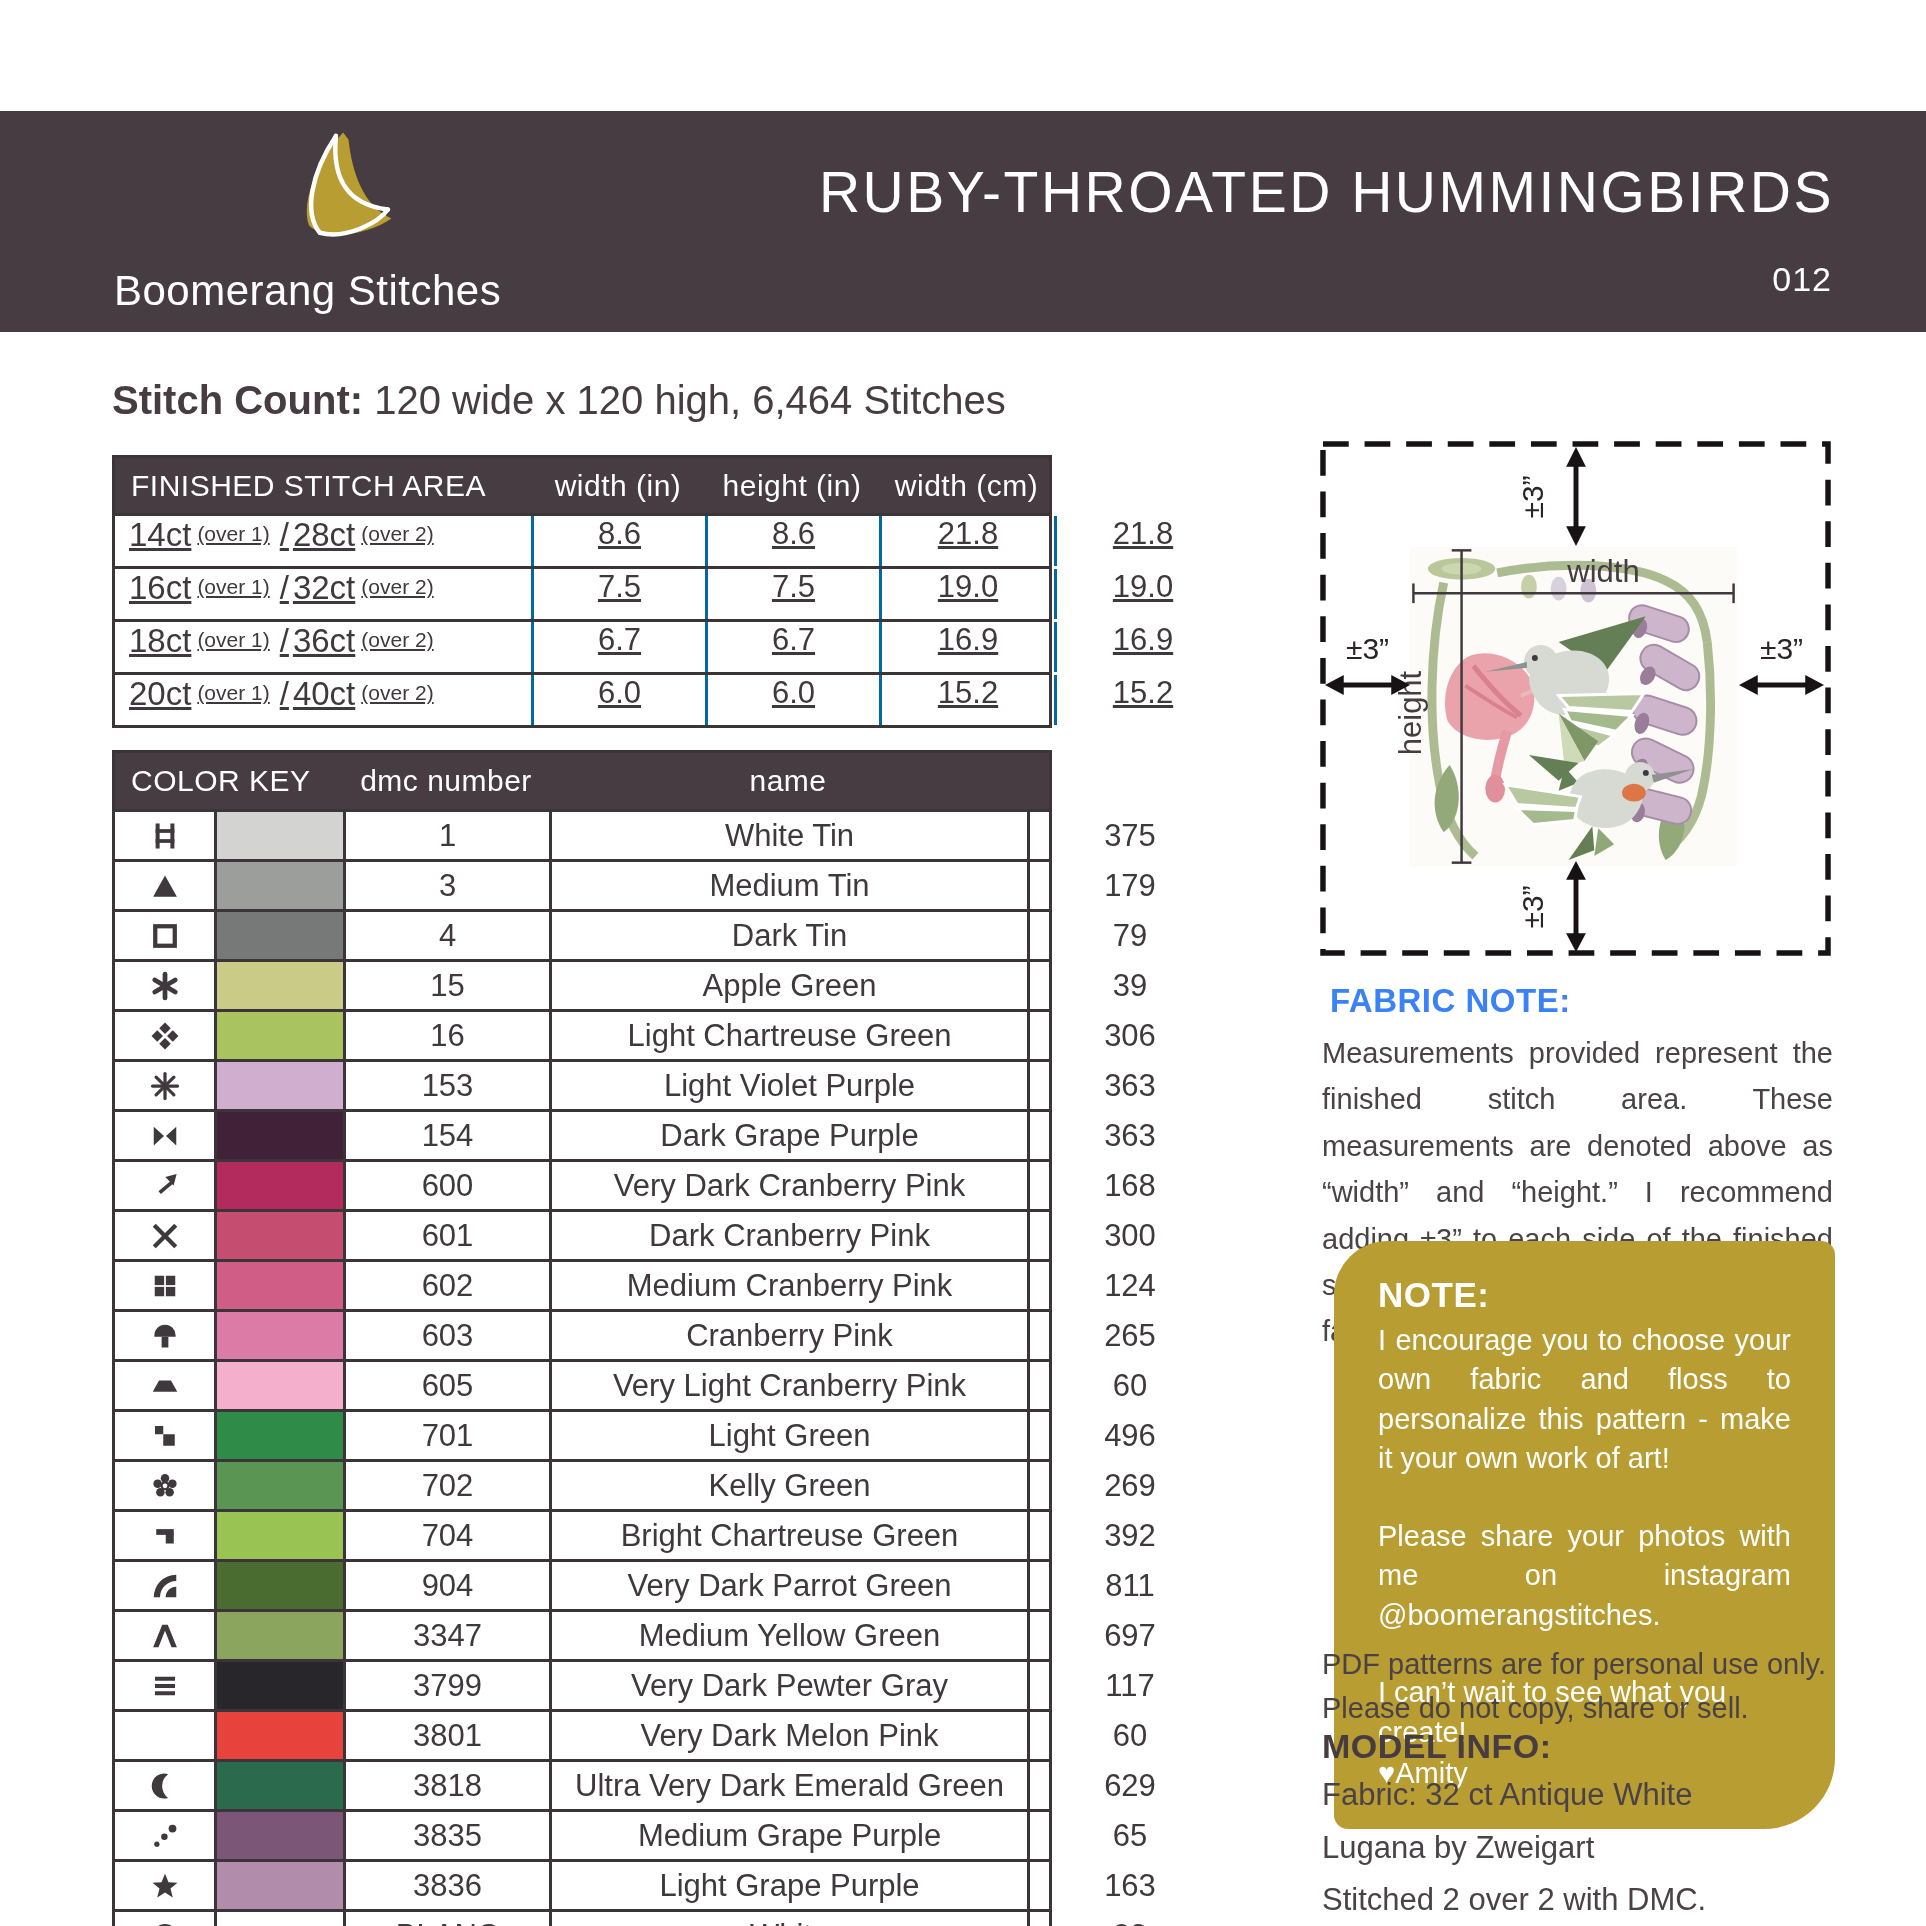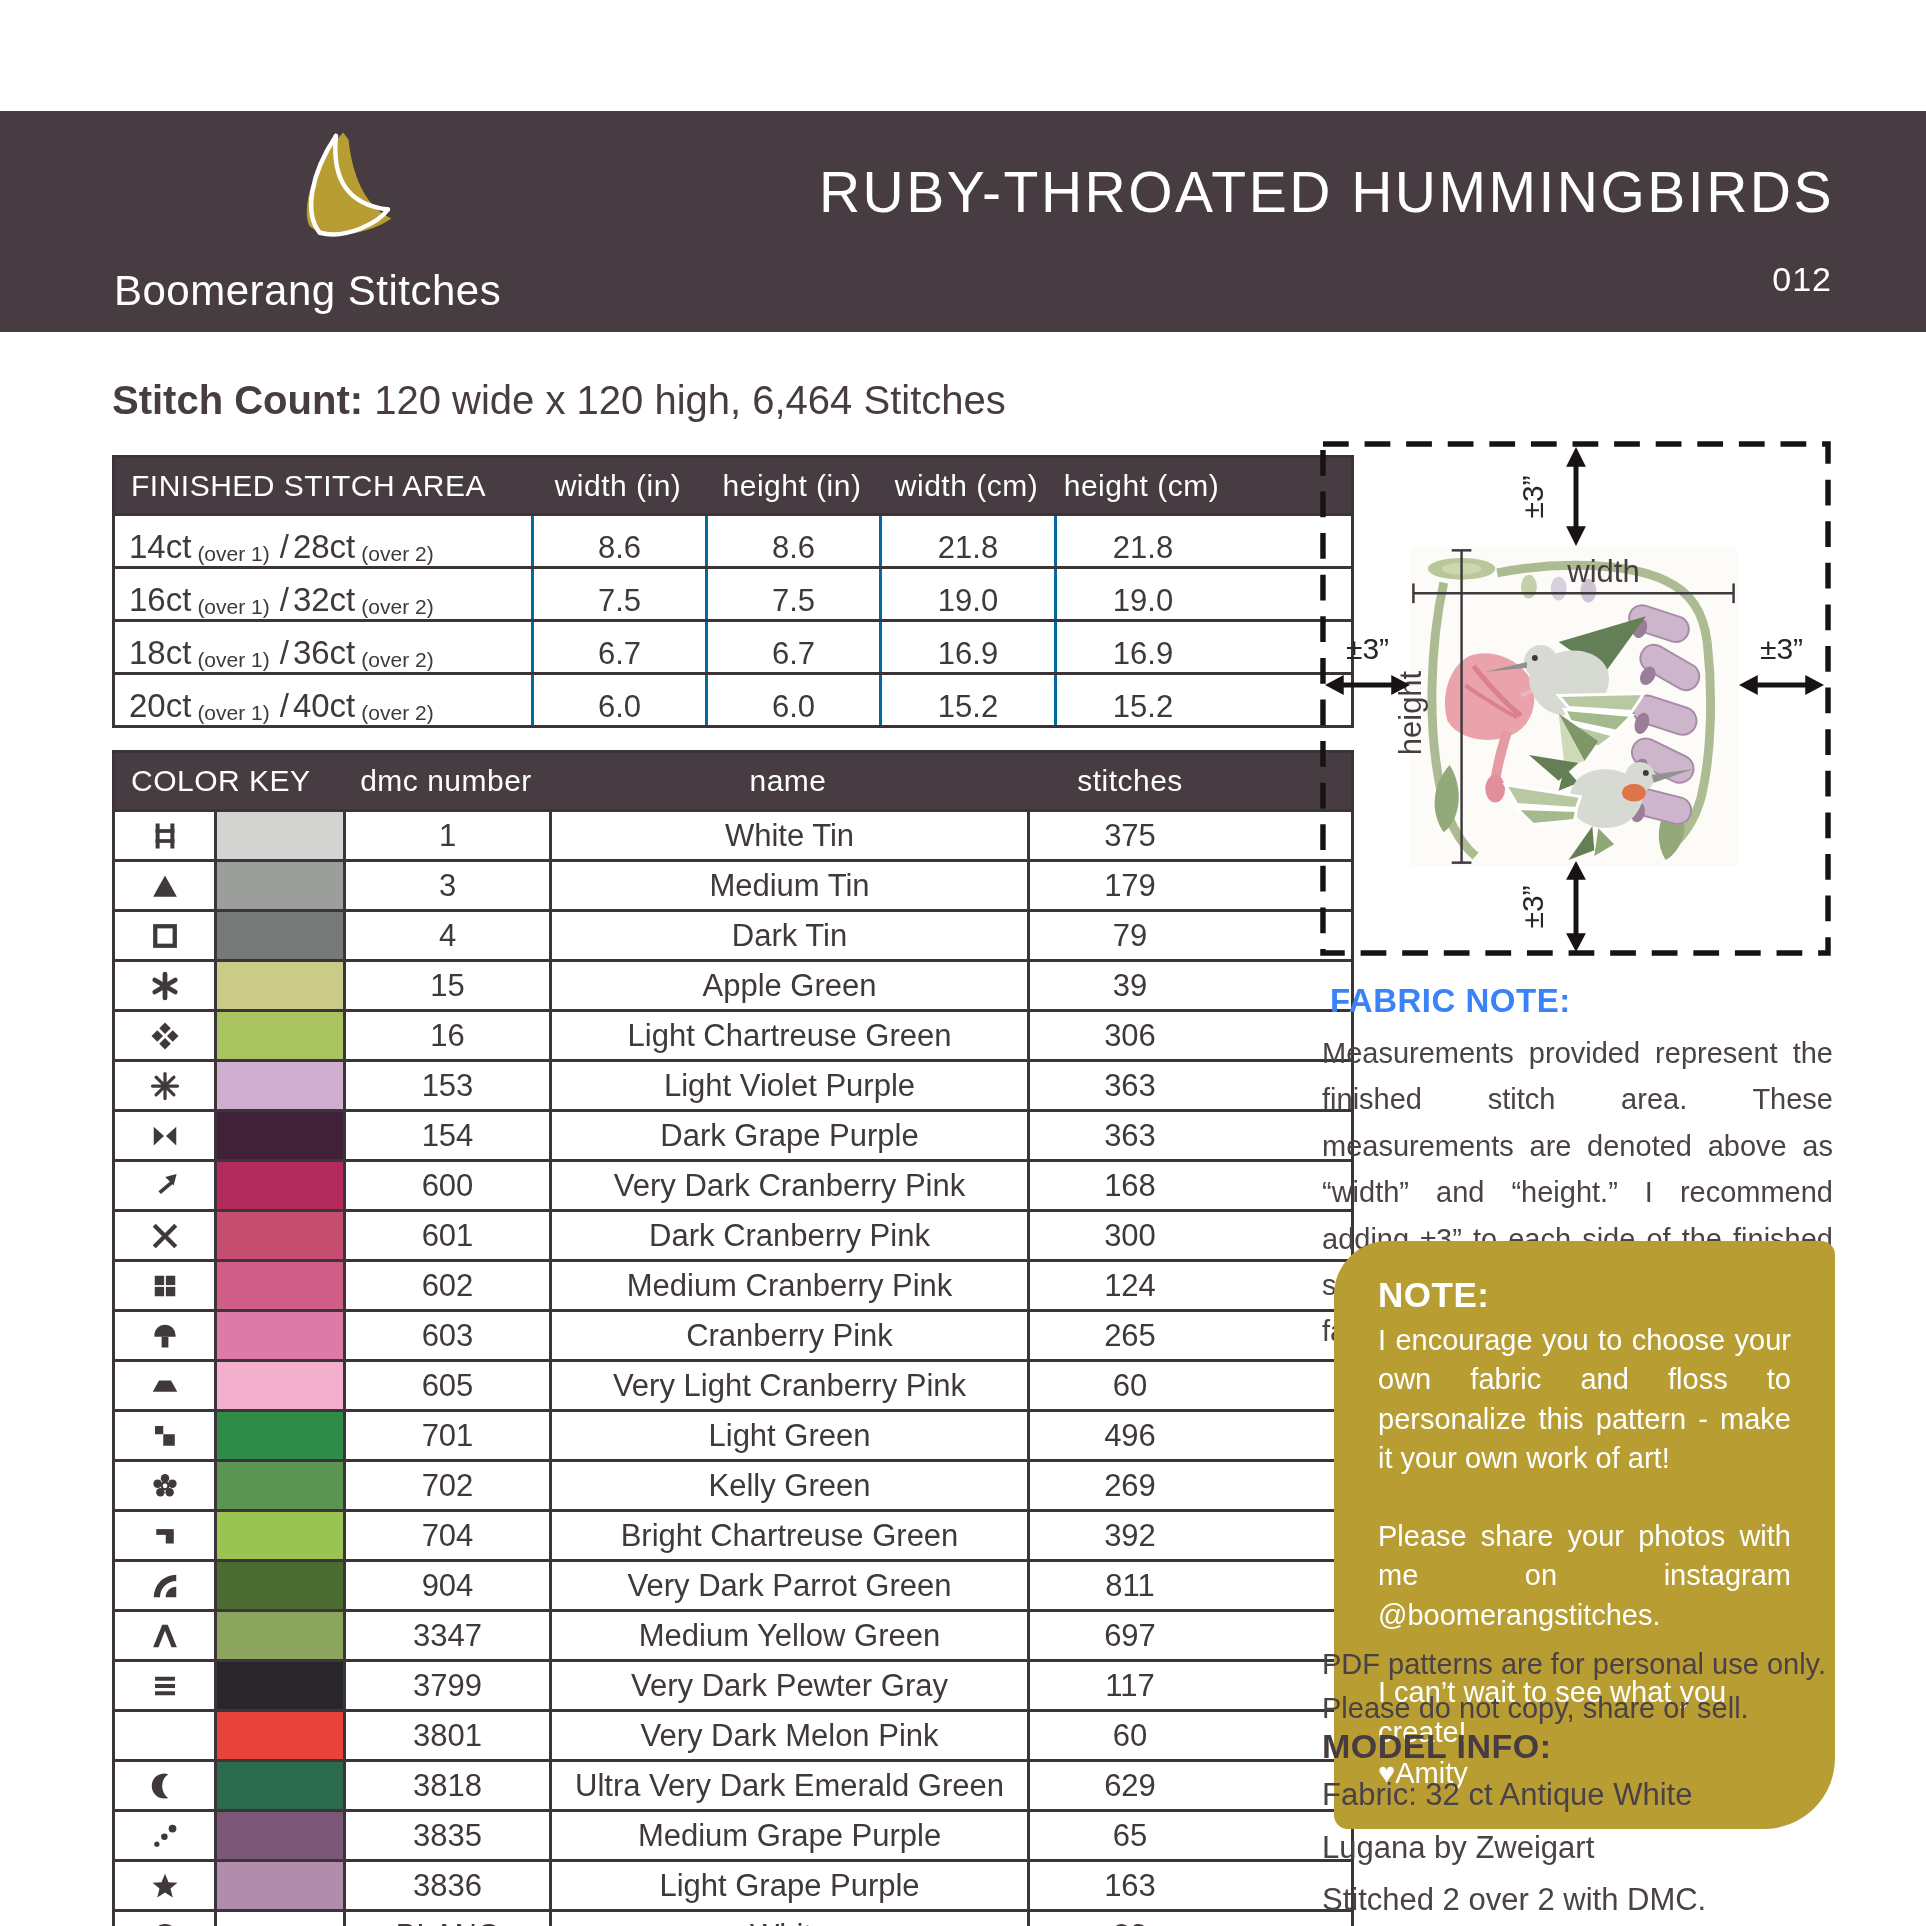--- a/index.html
+++ b/index.html
@@ -12,29 +12,29 @@
   .brand{position:absolute;left:114px;top:156px;font-size:42px;color:#fff;letter-spacing:0.5px;white-space:nowrap;}
   .title{position:absolute;right:93px;top:48px;font-size:57px;color:#fff;letter-spacing:2.5px;font-weight:400;white-space:nowrap;}
   .pattern-no{position:absolute;right:95px;top:149px;font-size:34px;color:#fff;letter-spacing:1px;}
 
   
   .stitch-count{position:absolute;left:112px;top:378px;font-size:40px;color:#463c41;white-space:nowrap;}
   .stitch-count .b{font-weight:bold;}
 
   
   .dkhead{background:#463c41;color:#fff;}
-  .tbl{position:absolute;left:112px;width:1242px;border:3px solid #3b3438;box-sizing:border-box;background:#fff;}
+  .tbl{position:absolute;left:112px;width:940px;border:3px solid #3b3438;box-sizing:border-box;background:#fff;}
 
   
   .fsa{top:455px;}
   .fsa-head{display:grid;grid-template-columns:416px 174px 174px 175px 175px;height:55px;align-items:center;font-size:30px;letter-spacing:0.5px;}
   .fsa-head .h1{padding-left:16px;}
   .fsa-head .hc{text-align:center;}
   .fsa-row{display:grid;grid-template-columns:416px 174px 174px 175px 175px;height:50px;border-top:3px solid #3b3438;}
-  .fsa-row .cell{display:flex;align-items:flex-end;justify-content:center;font-size:31px;}
+  .fsa-row .cell{display:flex;align-items:flex-start;justify-content:center;font-size:31px;text-decoration:underline;}
   .fsa-row .cell + .cell{border-left:3px solid #0369a1;}
   .fsa-row .lab{justify-content:flex-start;padding-left:14px;font-size:33px;white-space:nowrap;}
   .fsa-row .lab .sm{font-size:21px;margin:0 6px;padding-top:6px;}
   .fsa-row .lab .sl{margin:0 4px;}
 
   
   .ck{top:750px;}
   .ck-head{display:grid;grid-template-columns:228px 206px 478px 206px;height:56px;align-items:center;font-size:30px;letter-spacing:0.5px;}
   .ck-head .h1{padding-left:16px;}
   .ck-head .hc{text-align:center;}

